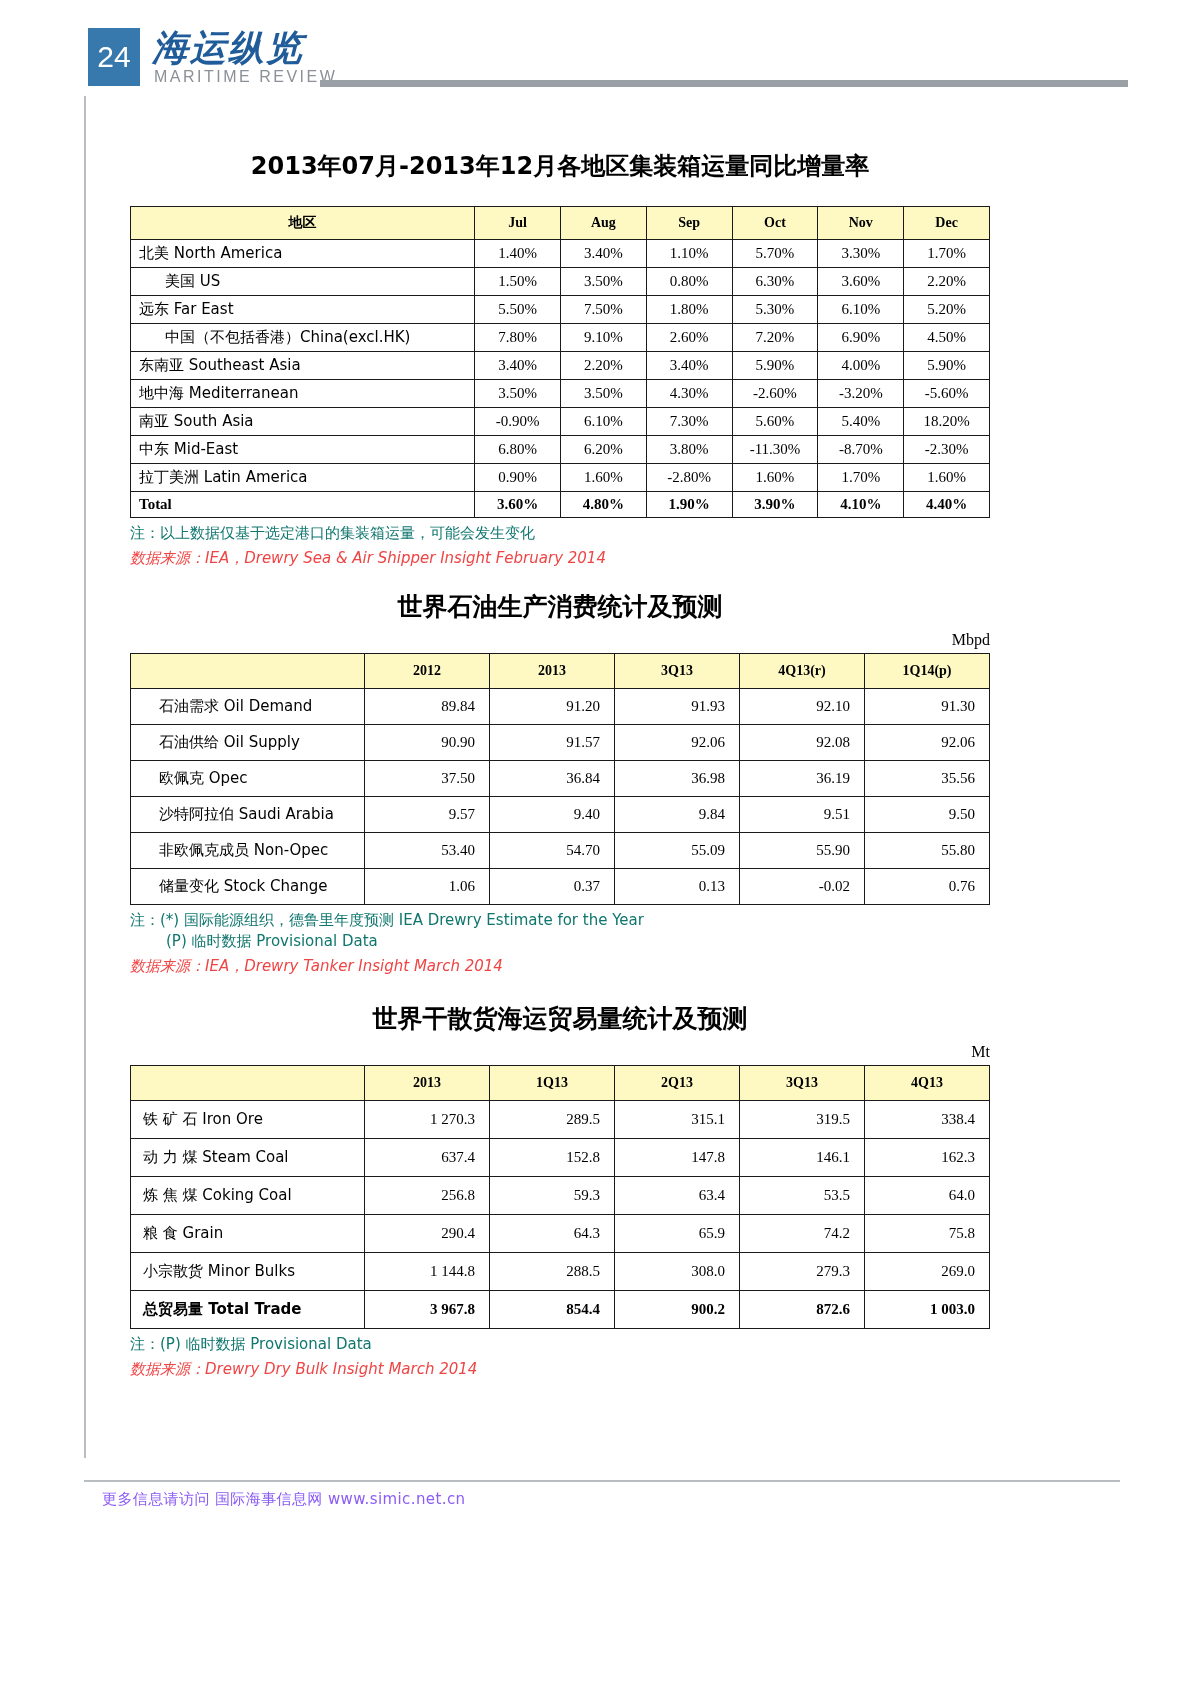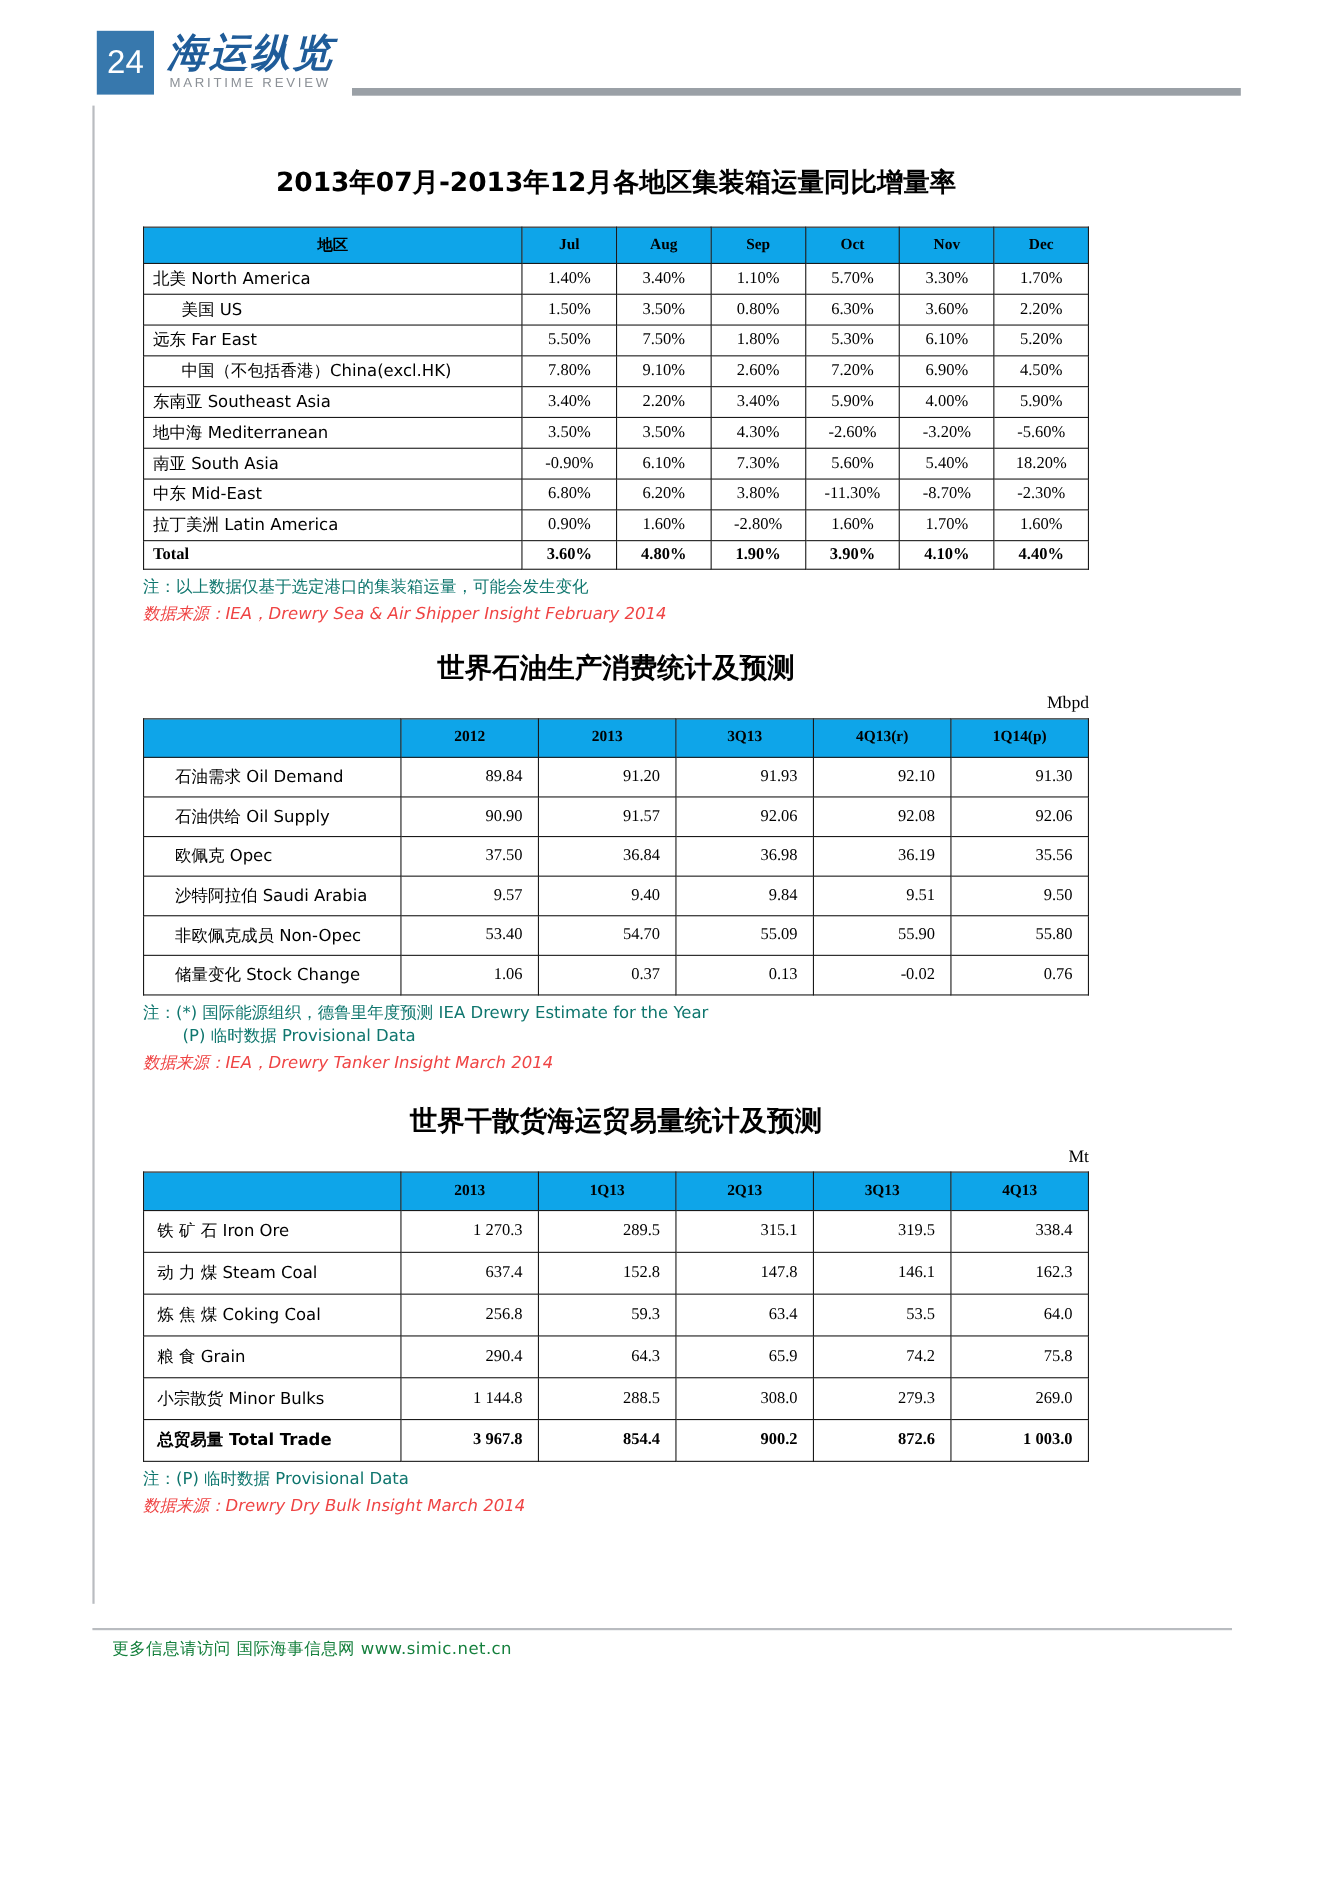--- a/index.html
+++ b/index.html
@@ -52,21 +52,21 @@
     font-weight: bold;
     font-style: italic;
     color: #1f5c99;
     letter-spacing: 2px;
   }
   .logo-en {
     position: absolute;
     left: 66px;
     top: 50px;
     font-family: "Liberation Sans", sans-serif;
-    font-size: 12px;
+    font-size: 16px;
     color: #8b9096;
     letter-spacing: 2.5px;
   }
   .header-rule {
     position: absolute;
     left: 232px;
     top: 62px;
     width: 808px;
     height: 7px;
     background: #9aa0a6;
@@ -88,21 +88,21 @@
     width: 1036px;
     height: 2px;
     background: #b9bcc0;
   }
   .footer-text {
     position: absolute;
     left: 102px;
     top: 1490px;
     font-family: "Liberation Sans", sans-serif;
     font-size: 15px;
-    color: #15803d;
+    color: #8b5cf6;
     letter-spacing: 0.4px;
   }
   
   .sec-title {
     text-align: center;
     font-size: 25px;
     font-weight: bold;
     color: #000;
     font-family: "Liberation Serif", serif;
   }
@@ -119,21 +119,21 @@
     width: 100%;
     font-size: 15px;
     font-family: "Liberation Serif", serif;
   }
   table td, table th {
     border: 1px solid #1a1a1a;
     padding: 4px 6px;
     background: #ffffff;
   }
   thead th {
-    background: #0ea5e9;
+    background: #fef9c3;
     text-align: center;
     font-weight: bold;
     font-size: 14px;
     height: 24px;
   }
   .t1 { margin-top: 24px; }
   .t1 td.region {
     text-align: left;
     padding-left: 8px;
     width: 300px;

